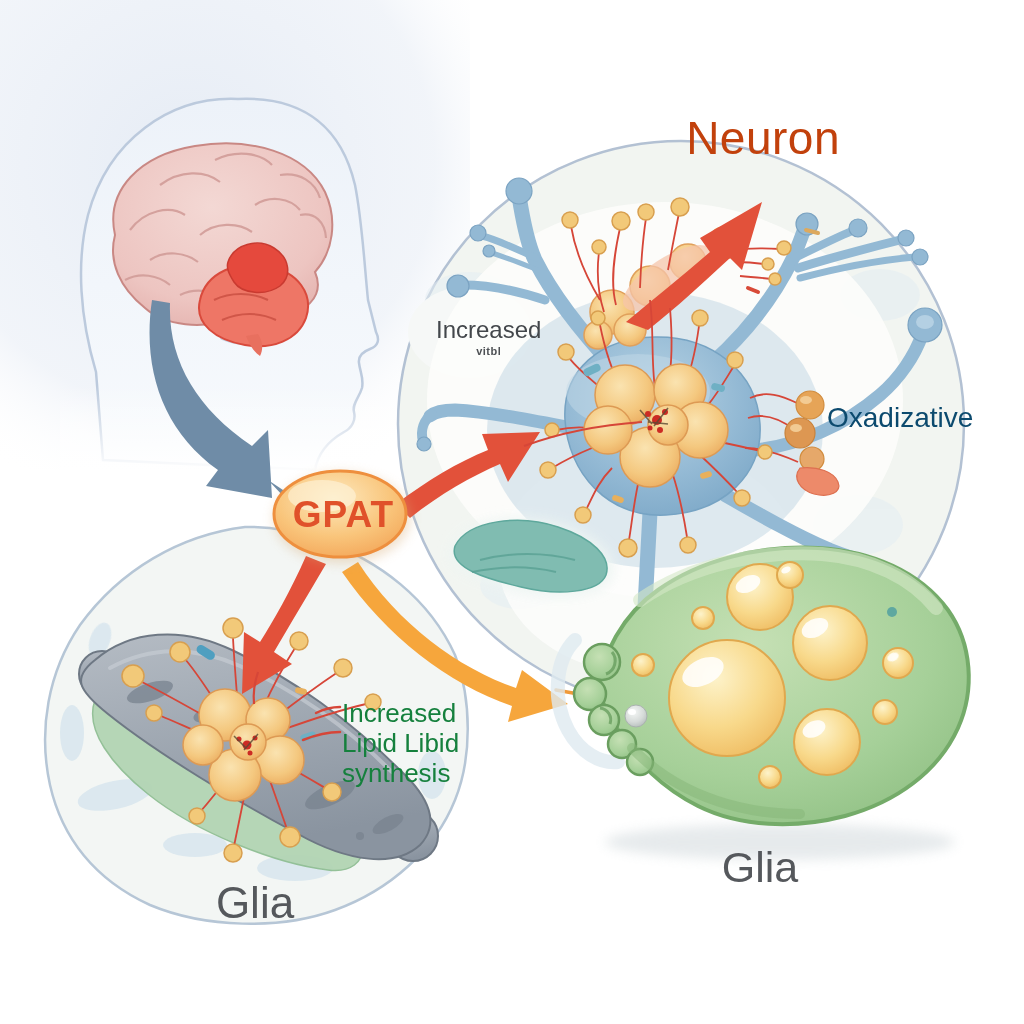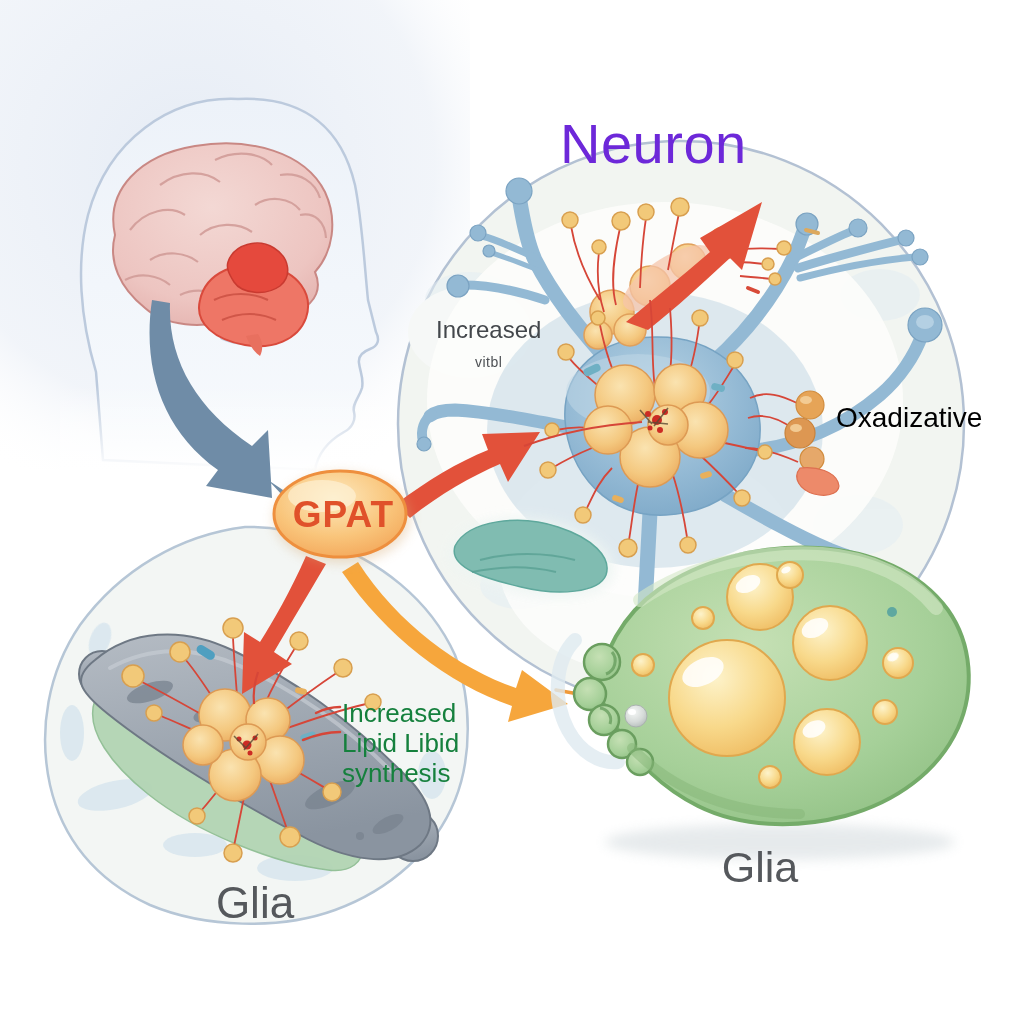--- a/index.html
+++ b/index.html
@@ -2,33 +2,33 @@
 <html><head>
 <meta charset="utf-8">
 <style>
   html,body{margin:0;padding:0;background:#ffffff;}
   .canvas{
     position:relative;width:1024px;height:1024px;overflow:hidden;
     background:#ffffff;font-family:"Liberation Sans","DejaVu Sans",sans-serif;
   }
   .canvas svg{position:absolute;left:0;top:0;}
   .lbl{position:absolute;color:#3f4347;line-height:1.15;}
-  .lbl-neuron{left:560px;top:112px;width:280px;text-align:left;
-    font-size:56px;font-weight:500;color:#6d28d9;letter-spacing:.5px;}
+  .lbl-neuron{left:560px;top:112px;width:280px;text-align:right;
+    font-size:46px;font-weight:500;color:#c2410c;letter-spacing:.5px;}
   .lbl-glia-left{left:155px;top:878px;width:200px;text-align:center;
     font-size:44px;font-weight:500;color:#55585c;}
   .lbl-glia-right{left:660px;top:843px;width:200px;text-align:center;
     font-size:43px;font-weight:500;color:#55585c;}
   .lbl-gpat{left:275px;top:494px;width:137px;text-align:center;
     font-size:37px;font-weight:700;color:#e0512a;letter-spacing:1px;}
   .lbl-lipidin{left:436px;top:316px;font-size:24px;color:#43474b;}
-  .lbl-lipidin .sub{display:block;text-align:center;font-size:14px;
-    color:#4d5054;letter-spacing:.5px;margin-top:10px;font-weight:400;
+  .lbl-lipidin .sub{display:block;text-align:center;font-size:11px;
+    color:#4d5054;letter-spacing:.5px;margin-top:1px;font-weight:700;
     filter:blur(.3px);}
-  .lbl-oxidative{left:827px;top:402px;font-size:28px;color:#000000;margin-left:9px;}
+  .lbl-oxidative{left:827px;top:402px;font-size:28px;color:#0c4a6e;}
   .lbl-synthesis{left:342px;top:699px;font-size:26px;color:#15803d;}
 </style>
 </head>
 <body>
 
 <div class="canvas">
 <svg width="1024" height="1024" viewBox="0 0 1024 1024">
   <defs>
     <radialGradient id="bgTL" cx="40%" cy="35%" r="75%">
       <stop offset="0%" stop-color="#e6ecf5"></stop>

